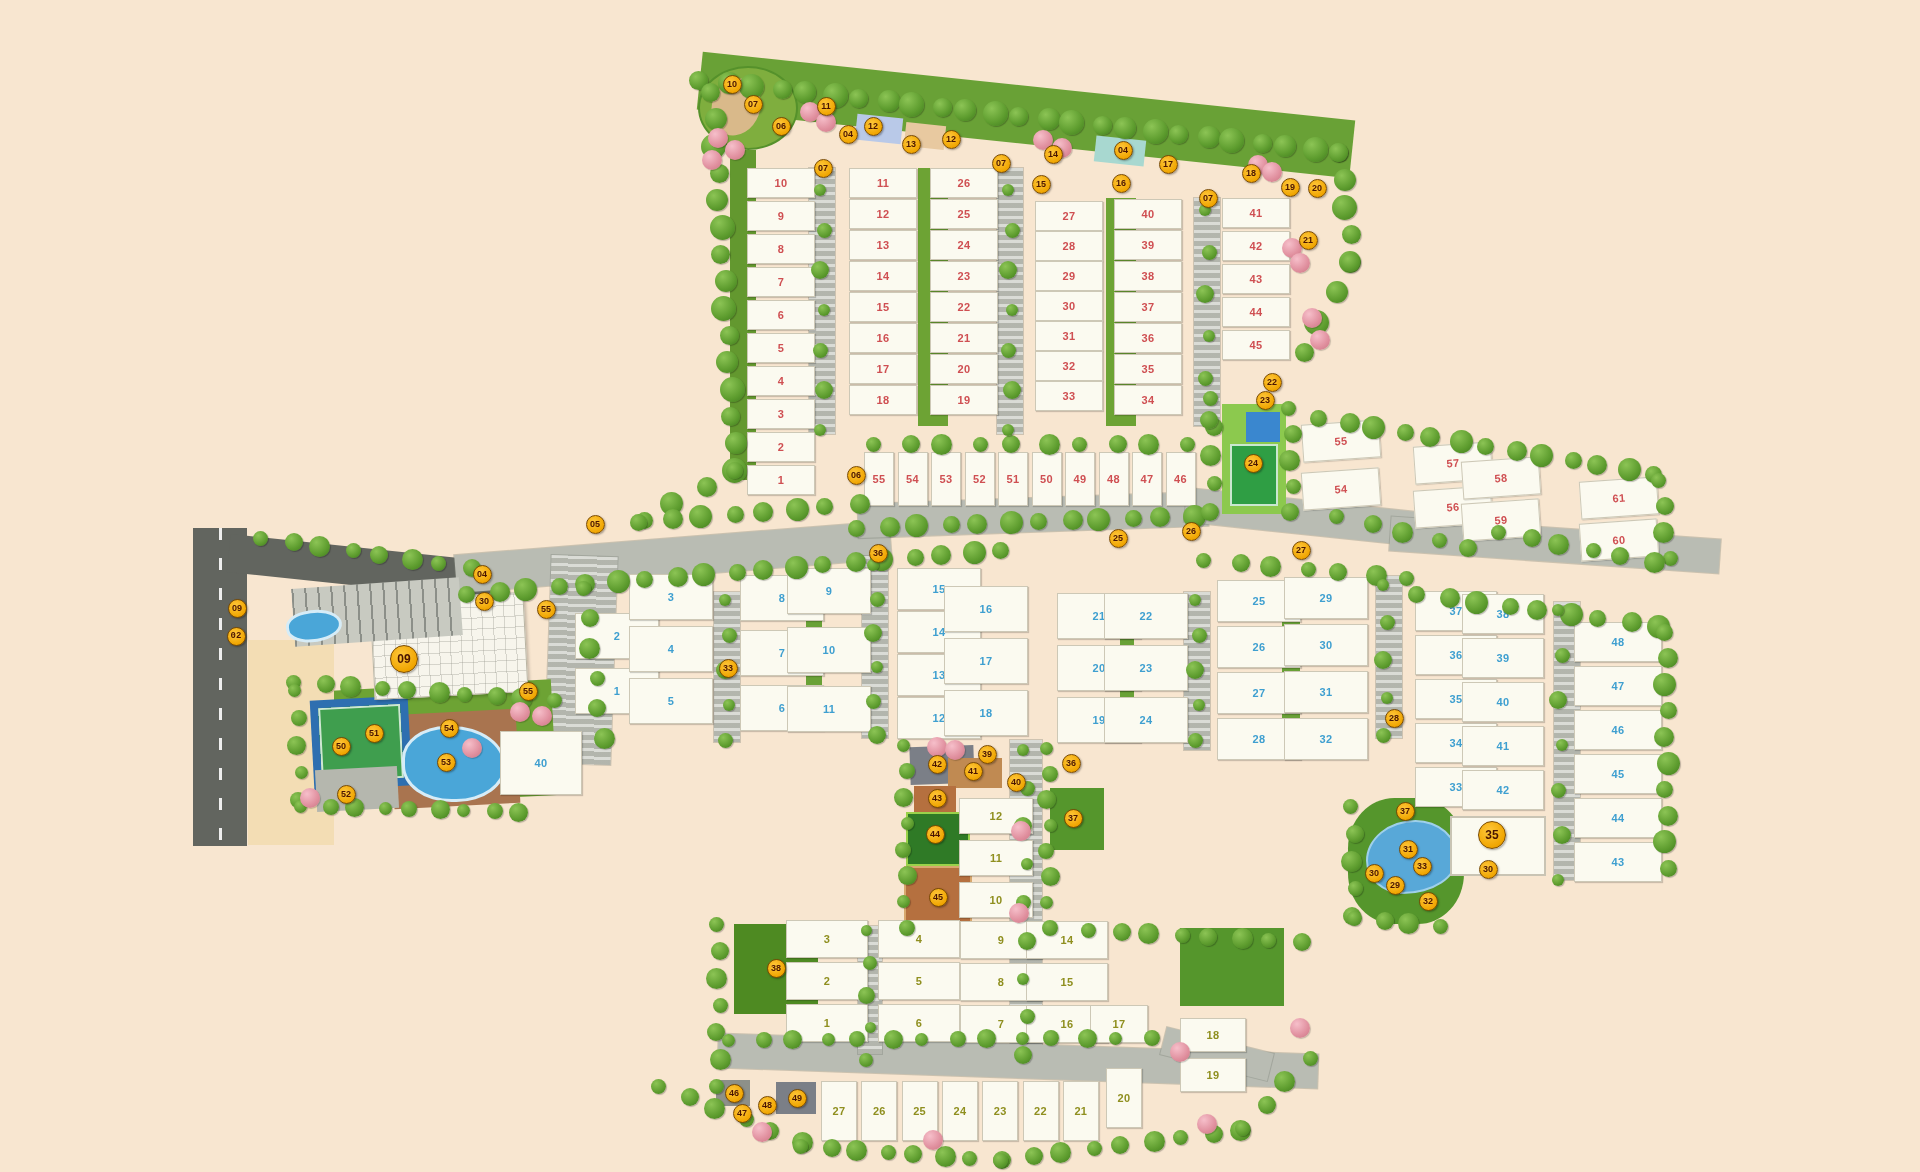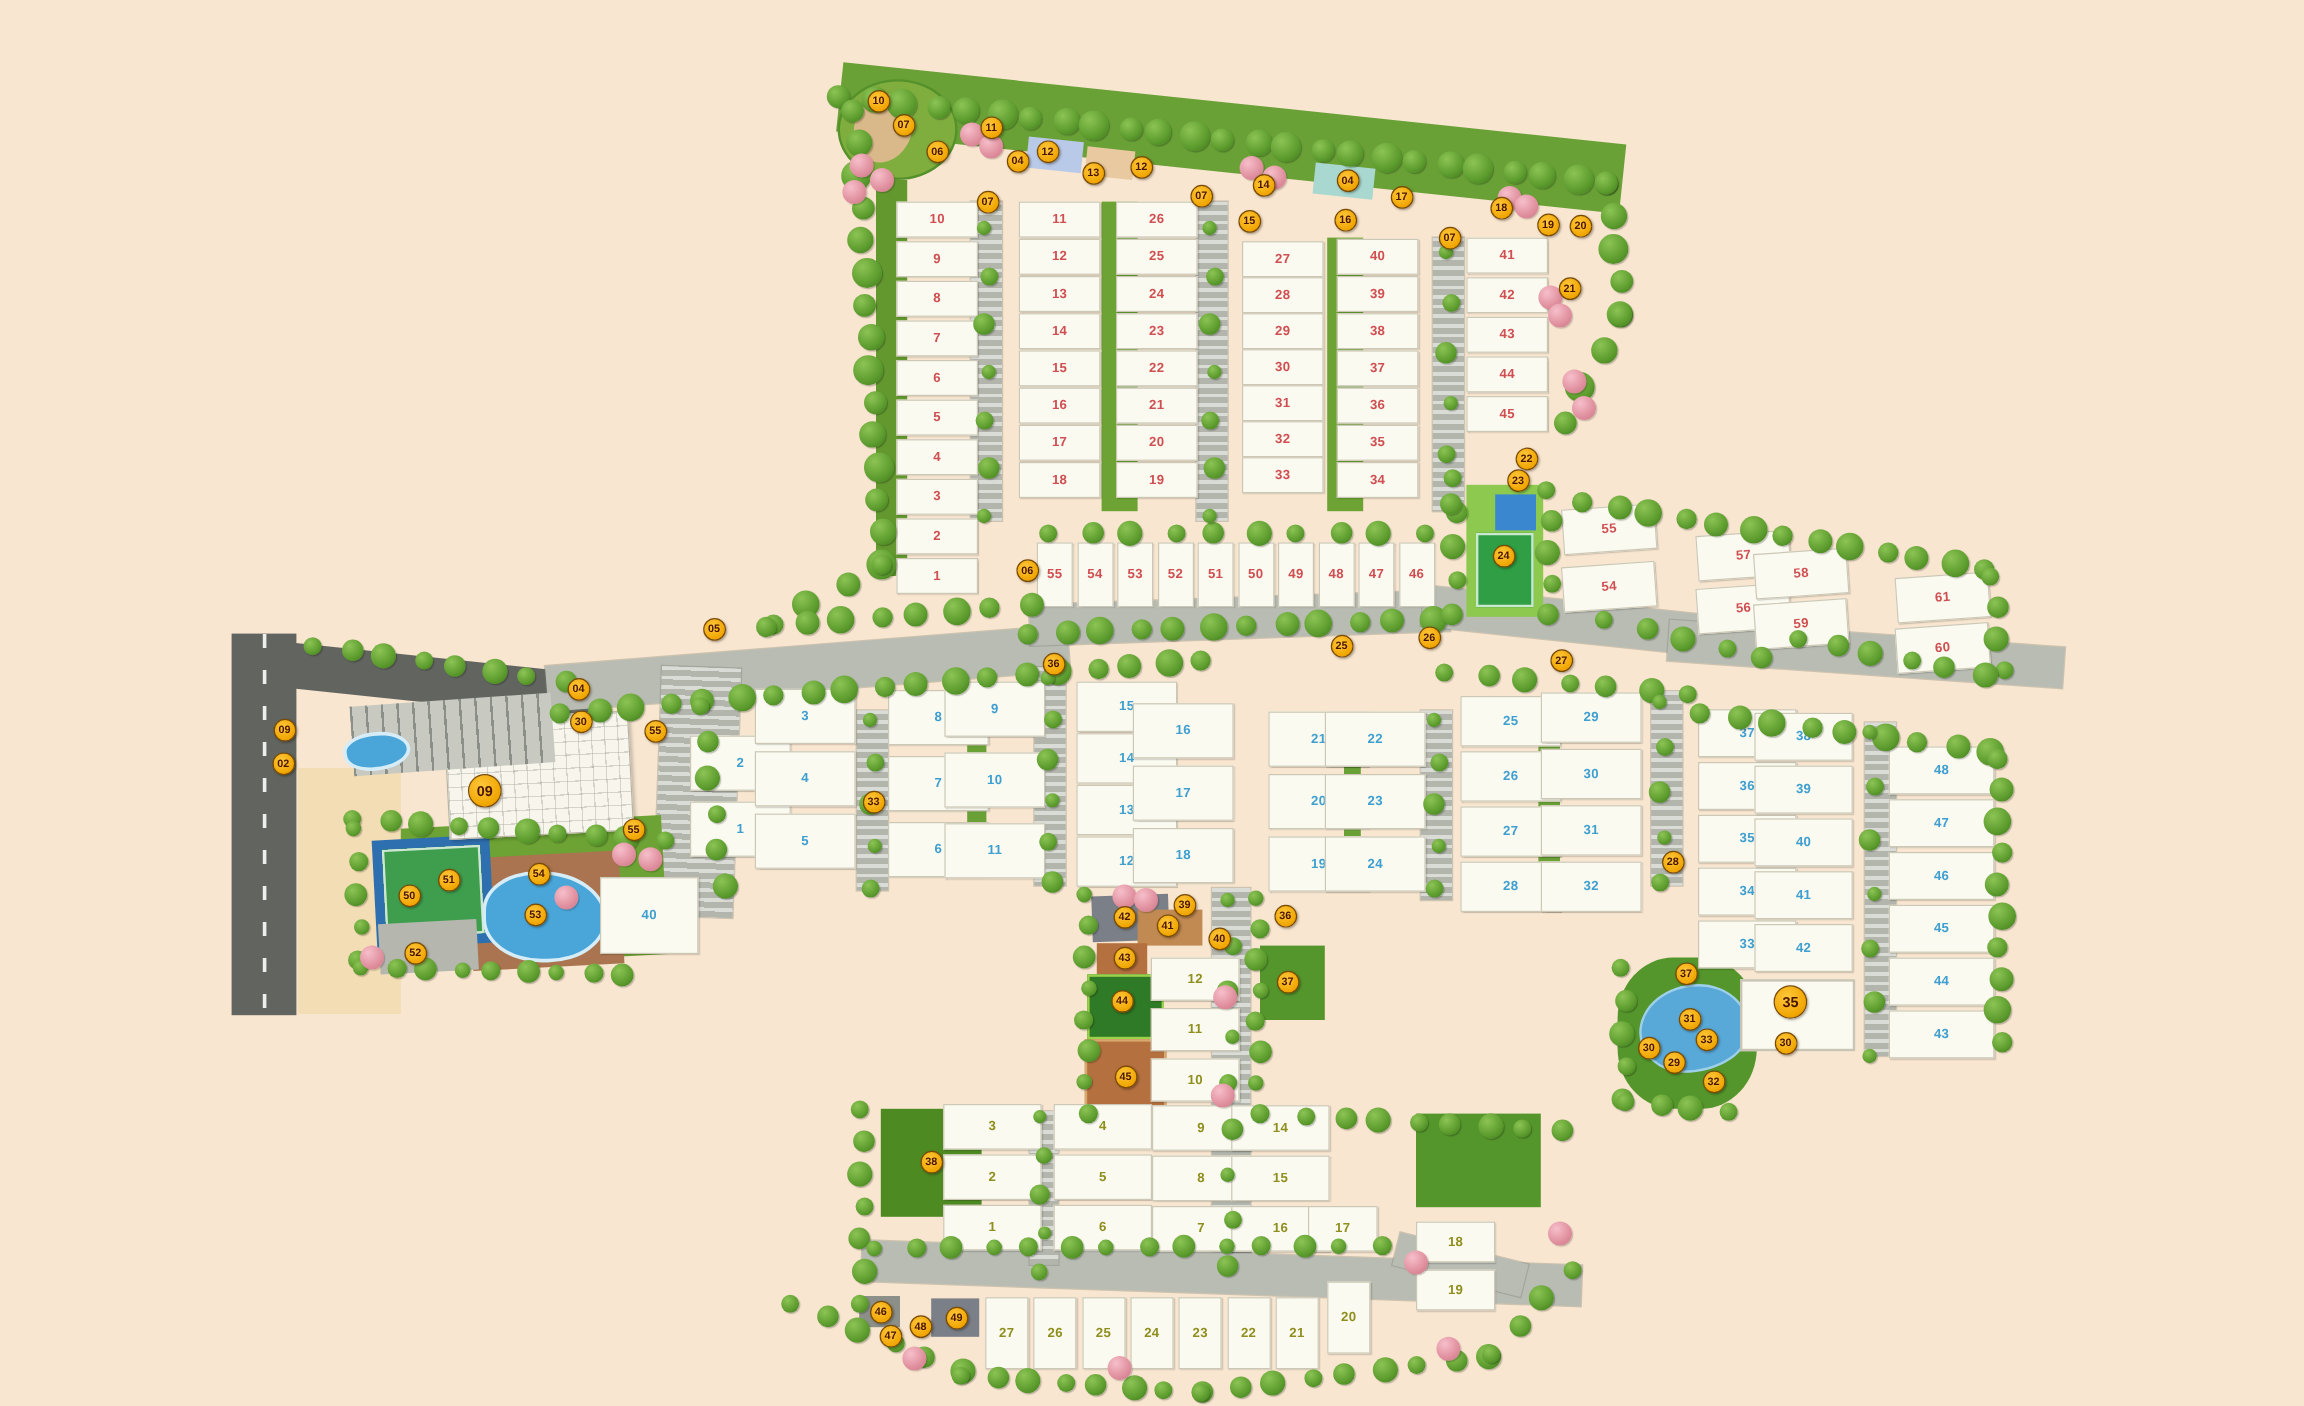--- a/index.html
+++ b/index.html
@@ -969,21 +969,21 @@
       </div>
       <div class="marker" style="left: 1384.5px; top: 708.5px;">
         <span>28</span>
       </div>
       <div class="marker" style="left: 718.5px; top: 658.5px;">
         <span>33</span>
       </div>
       <div class="marker" style="left: 227.5px; top: 598.5px;">
         <span>09</span>
       </div>
-      <div class="marker" style="left: 226.5px; top: 626.5px;">
+      <div class="marker" style="left: 226.5px; top: 626.5px; font-family: Liberation Mono, monospace;">
         <span>02</span>
       </div>
       <div class="marker" style="left: 472.5px; top: 564.5px;">
         <span>04</span>
       </div>
       <div class="marker" style="left: 474.5px; top: 591.5px;">
         <span>30</span>
       </div>
       <div class="marker" style="left: 536.5px; top: 599.5px;">
         <span>55</span>

